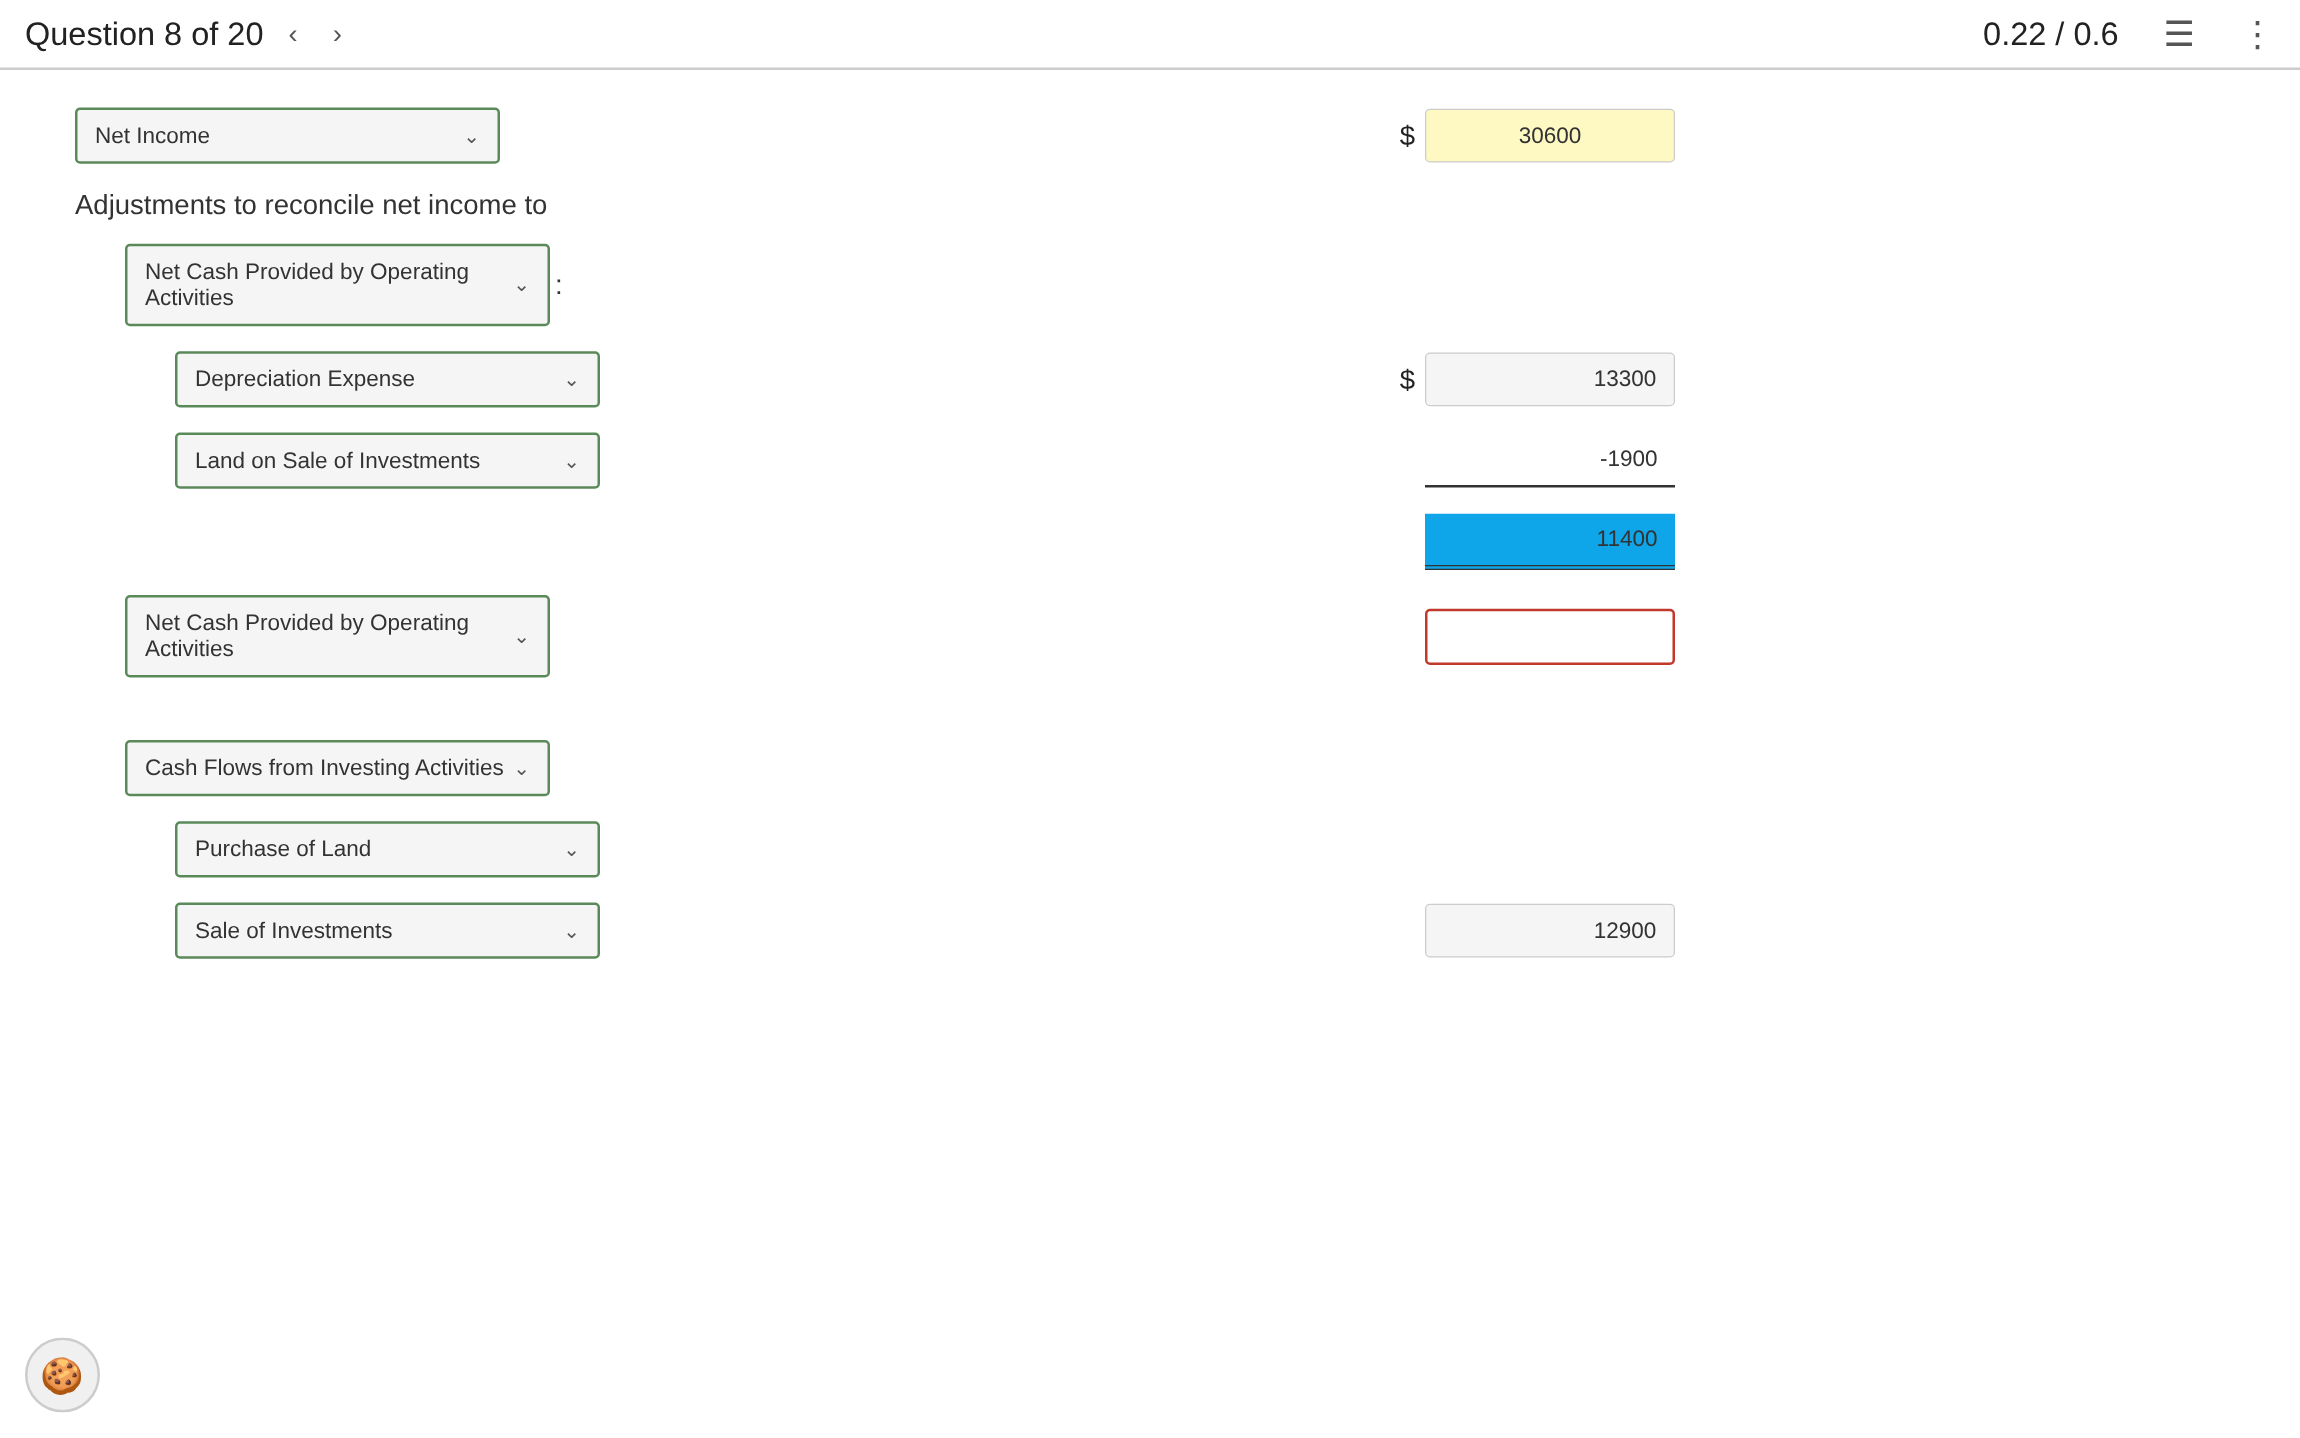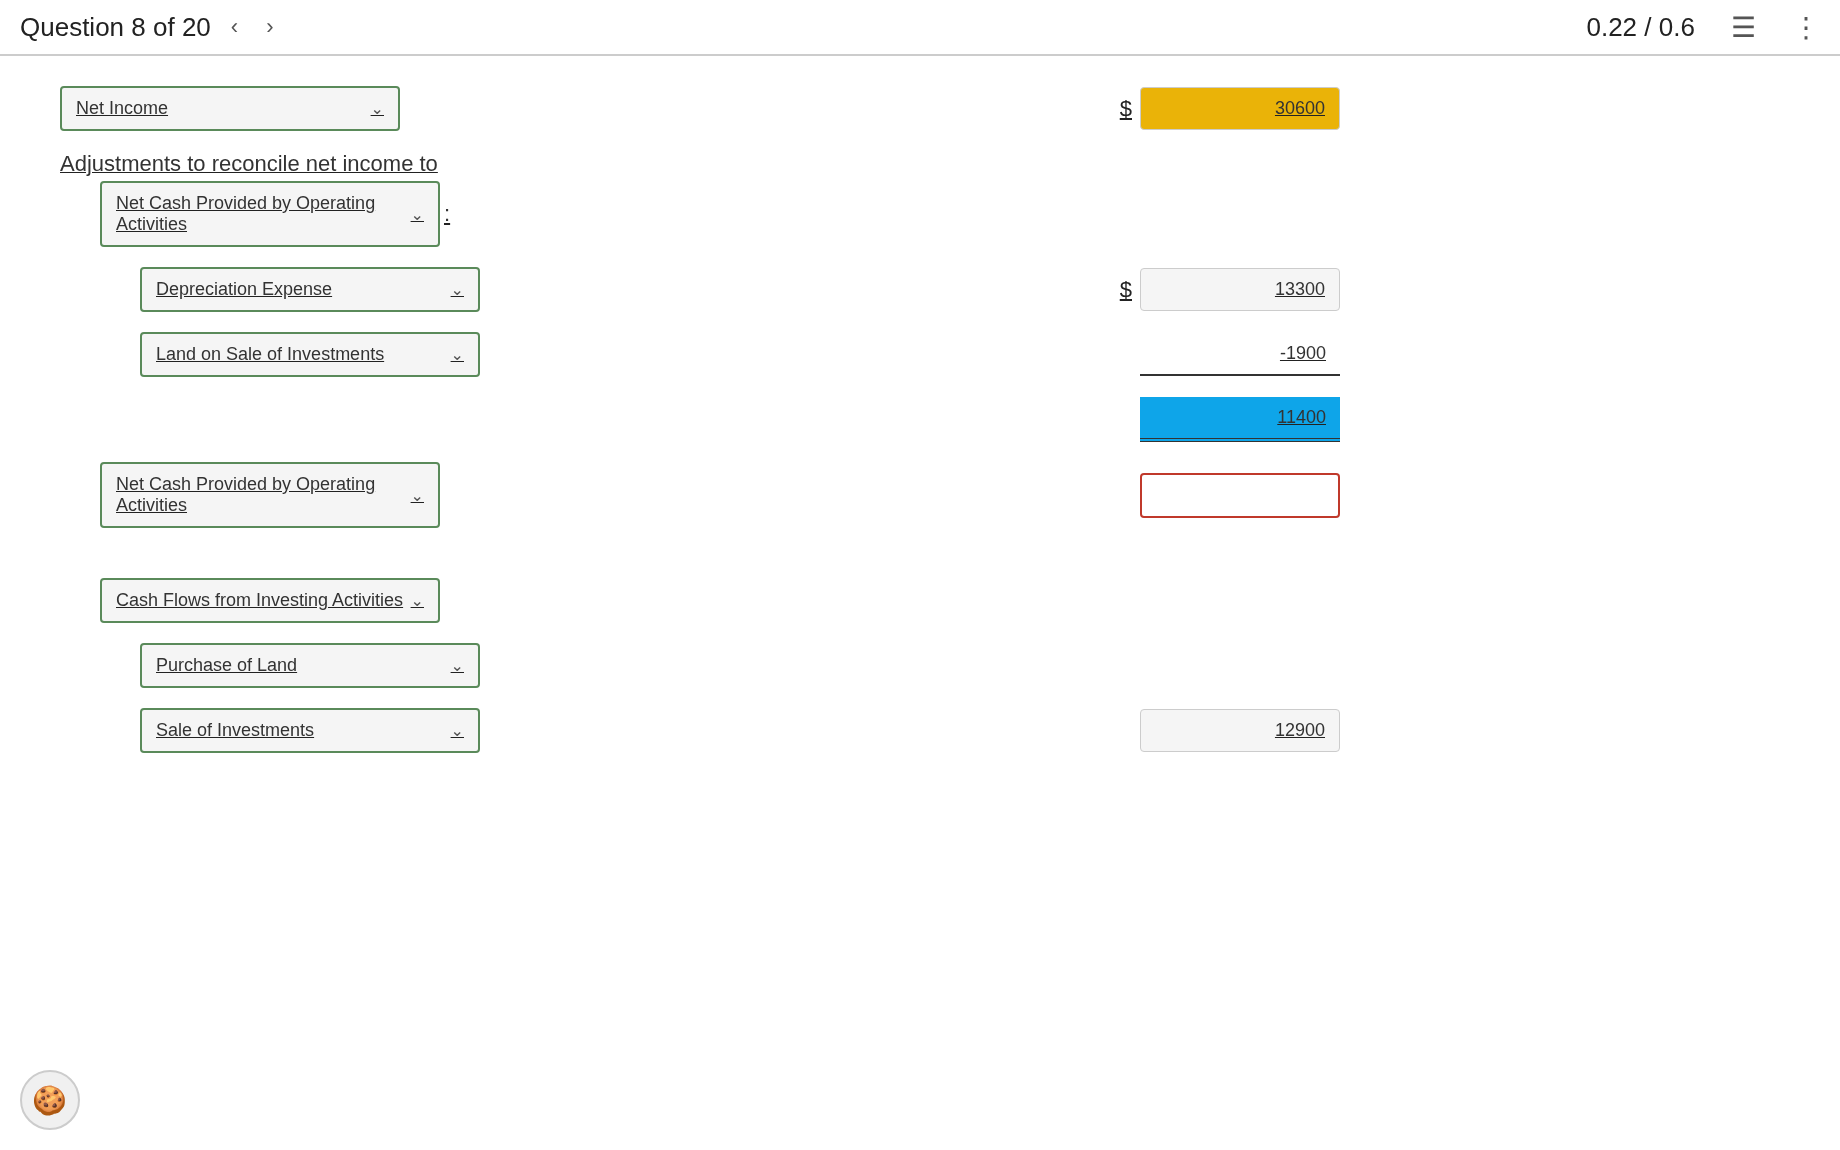--- a/index.html
+++ b/index.html
@@ -55,21 +55,20 @@
     .more-icon {
       font-size: 28px;
       cursor: pointer;
       color: #555;
     }
 
     
     .main {
       padding: 30px 60px;
       max-width: 1400px;
-      text-decoration: underline;
     }
 
     .dropdown-select {
       display: flex;
       align-items: center;
       border: 2px solid #5a8a5a;
       border-radius: 4px;
       background: #f5f5f5;
       padding: 10px 14px;
       width: 340px;
@@ -186,24 +185,24 @@
 
 <div class="main">
 
   <div class="full-width-row">
     <div class="dropdown-select">
       <span>Net Income</span>
       <span class="chevron">⌄</span>
     </div>
     <div style="flex:1"></div>
     <span class="dollar-sign">$</span>
-    <input class="amount-input" type="text" value="30600" readonly="" style="background: #eab308;">
-  </div>
-
-  <div style="margin-bottom: 4px;">
+    <input class="amount-input" type="text" value="30600" readonly="" style="background: #fef9c3; text-align: center;">
+  </div>
+
+  <div style="margin-bottom: 18px;">
     <span class="section-label">Adjustments to reconcile net income to</span>
   </div>
 
   <div class="full-width-row indented">
     <div class="dropdown-select">
       <span>Net Cash Provided by Operating Activities</span>
       <span class="chevron">⌄</span>
     </div>
     <span class="colon" style="margin-left:4px;">:</span>
   </div>

